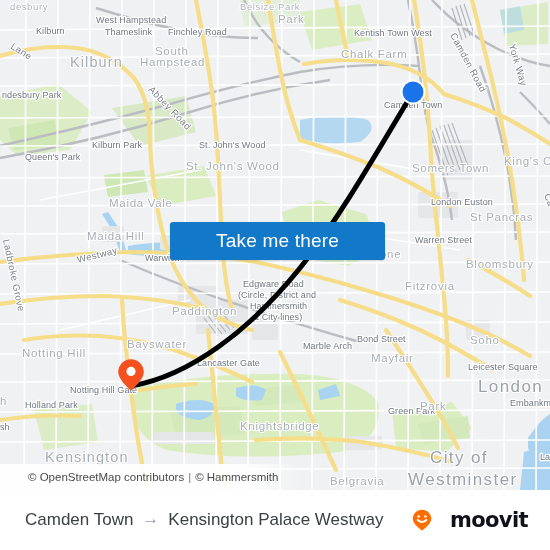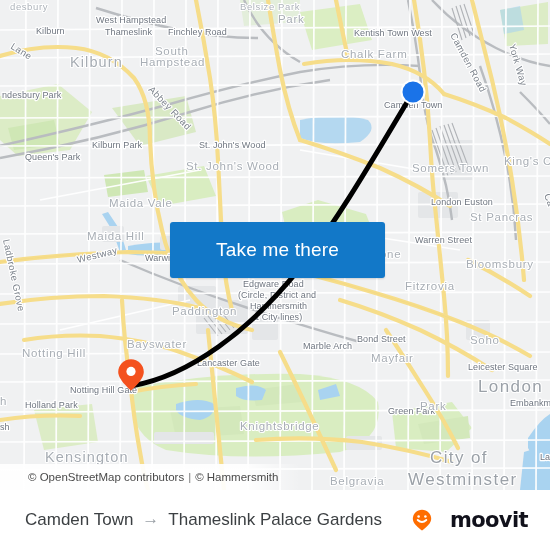--- a/index.html
+++ b/index.html
@@ -44,21 +44,21 @@
   .lbl-station   { font-size: 9px; fill: #6f7680; letter-spacing: 0.1px; stroke-width: 2.4px;}
   .lbl-road      { font-size: 9.5px; fill: #7b828b; letter-spacing: 0.4px; }
   .lbl-big-city  { font-size: 17px; fill: #9ba1a8; letter-spacing: 1.4px; }
 
   
   #take-me-there-button {
     position: absolute;
     left: 170px;
     top: 222px;
     width: 215px;
-    height: 56px;
+    height: 38px;
     background: #1278c8;
     border: none;
     border-radius: 3px;
     color: #ffffff;
     font-family: "Liberation Sans", sans-serif;
     font-size: 19px;
     letter-spacing: 0.2px;
     cursor: pointer;
     display: flex;
     align-items: center;
@@ -361,21 +361,21 @@
     <span class="sep">|</span>
     <span>© Hammersmith</span>
   </div>
 </div>
 
 <div id="footer">
 
   <div id="route-summary">
     <span>Camden Town</span>
     <span class="arrow">→</span>
-    <span>Thameslink Palace Gardens</span>
+    <span>Kensington Palace Westway</span>
   </div>
 
   <div id="moovit-logo">
     <svg width="20" height="22" viewBox="0 0 20 22">
       <path d="M10 0.8 C4.9 0.8 0.8 4.9 0.8 10 C0.8 15.6 10 21.4 10 21.4 C10 21.4 19.2 15.6 19.2 10 C19.2 4.9 15.1 0.8 10 0.8 Z" fill="#ff6d00"></path>
       <circle cx="6.6" cy="7.6" r="1.25" fill="#ffffff"></circle>
       <circle cx="13.4" cy="7.6" r="1.25" fill="#ffffff"></circle>
       <path d="M5.7 11.0 Q10 15.1 14.3 11.0" fill="none" stroke="#ffffff" stroke-width="1.9" stroke-linecap="round"></path>
     </svg>
     <span id="moovit-wordmark">moovit</span>

